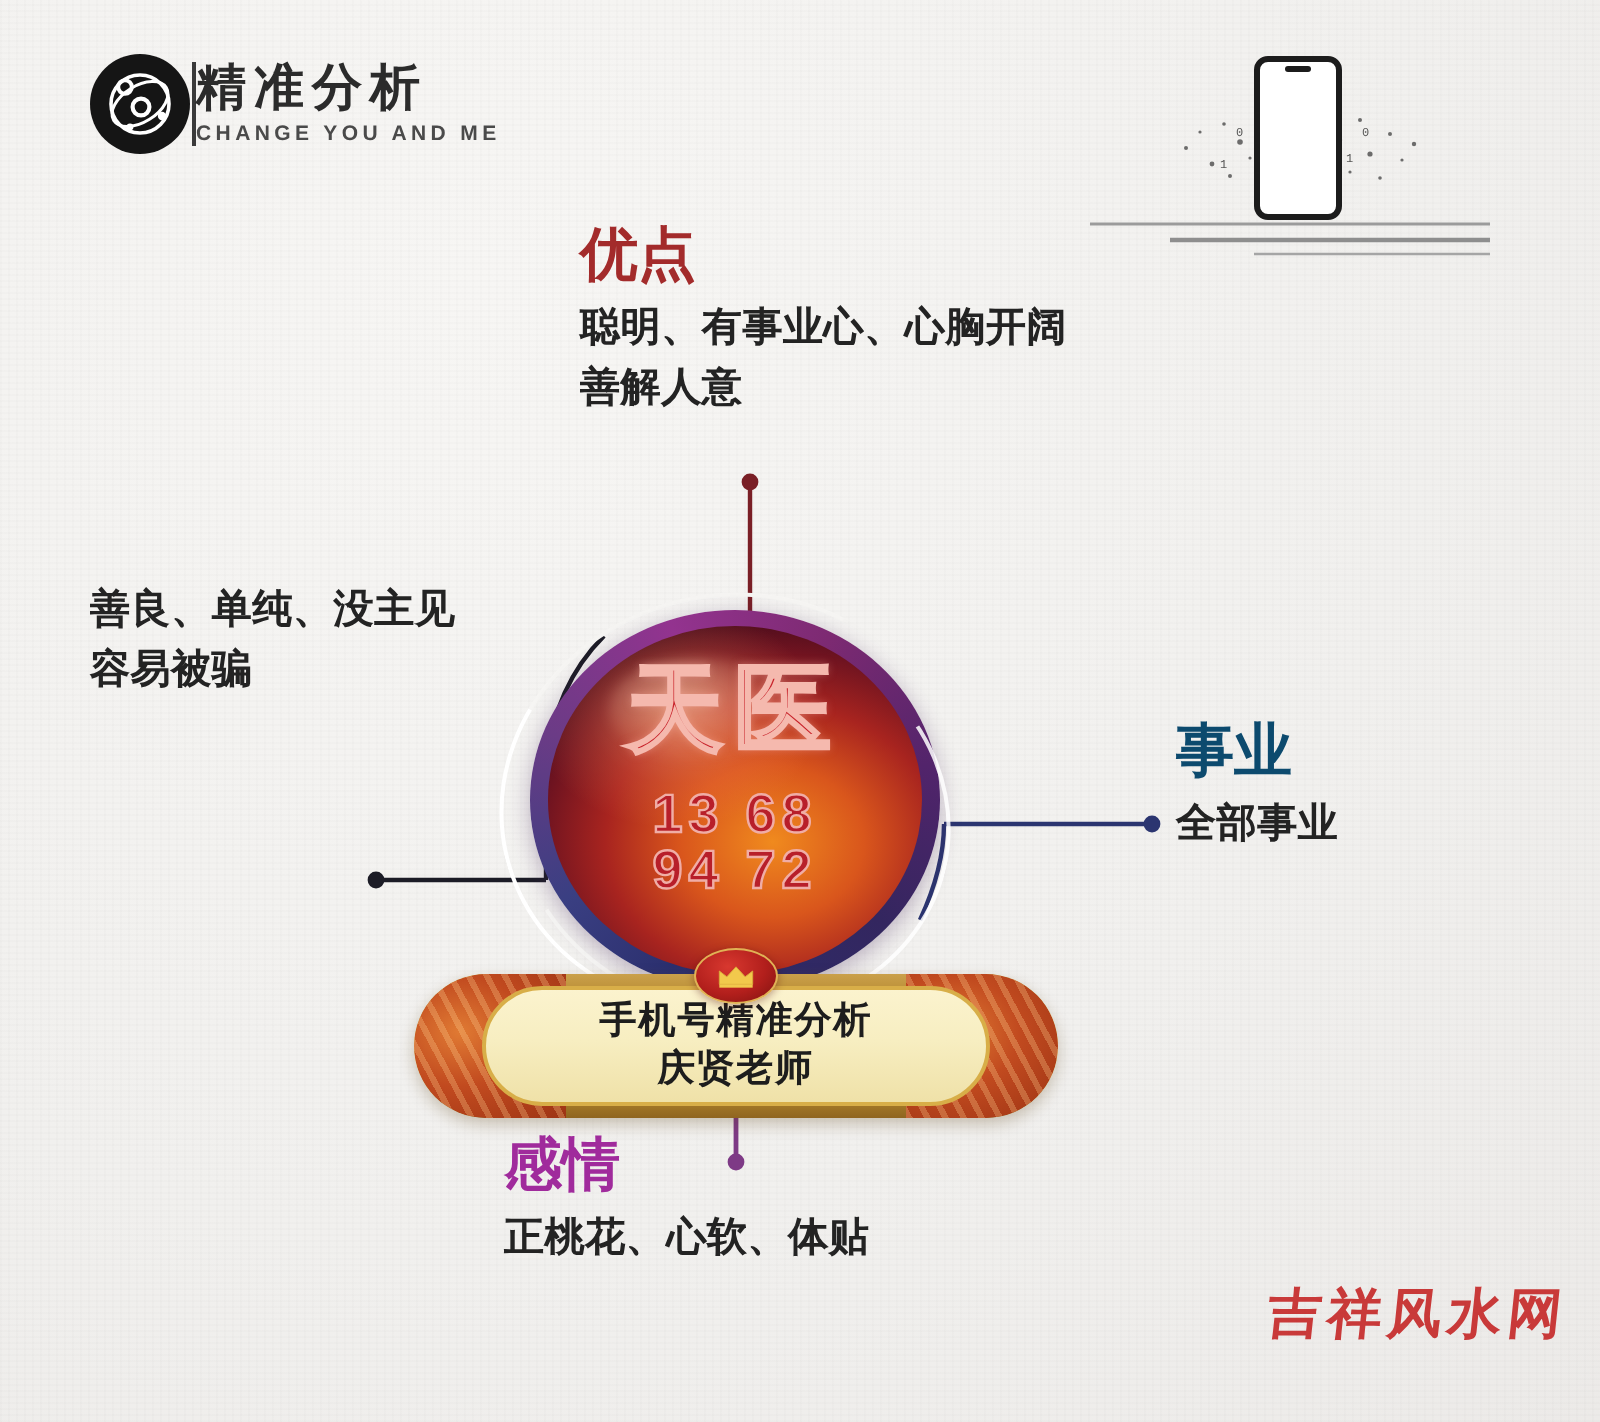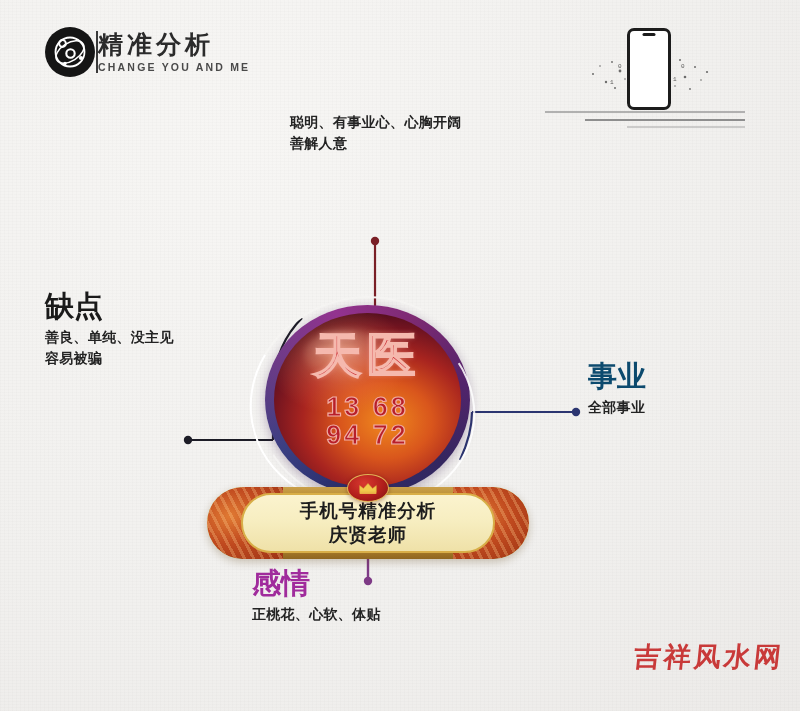--- a/index.html
+++ b/index.html
@@ -286,21 +286,21 @@
   }
 
   
   .callout-heading {
     font-size: 29px;
     font-weight: bold;
     line-height: 1.15;
     margin-bottom: 4px;
   }
   .callout-body {
-    font-size: 14px;
+    font-size: 20px;
     font-weight: bold;
     color: #232323;
     line-height: 1.5;
     letter-spacing: 0.3px;
   }
 
   #callout-advantages {
     position: absolute;
     left: 290px;
     top: 112px;
@@ -476,26 +476,26 @@
     <div class="banner-endcap" id="banner-endcap-left"></div>
     <div class="banner-endcap" id="banner-endcap-right"></div>
   </div>
   <div id="gold-banner-inner">
     <div class="banner-line">手机号精准分析</div>
     <div class="banner-line">庆贤老师</div>
   </div>
 </div>
 
 <div id="callout-advantages">
+  <div class="callout-heading">优点</div>
   <div class="callout-body">聪明、有事业心、心胸开阔</div>
   <div class="callout-body">善解人意</div>
 </div>
 
 <div id="callout-disadvantages">
-  <div class="callout-heading">缺点</div>
   <div class="callout-body">善良、单纯、没主见</div>
   <div class="callout-body">容易被骗</div>
 </div>
 
 <div id="callout-career">
   <div class="callout-heading">事业</div>
   <div class="callout-body">全部事业</div>
 </div>
 
 <div id="callout-relationship">

